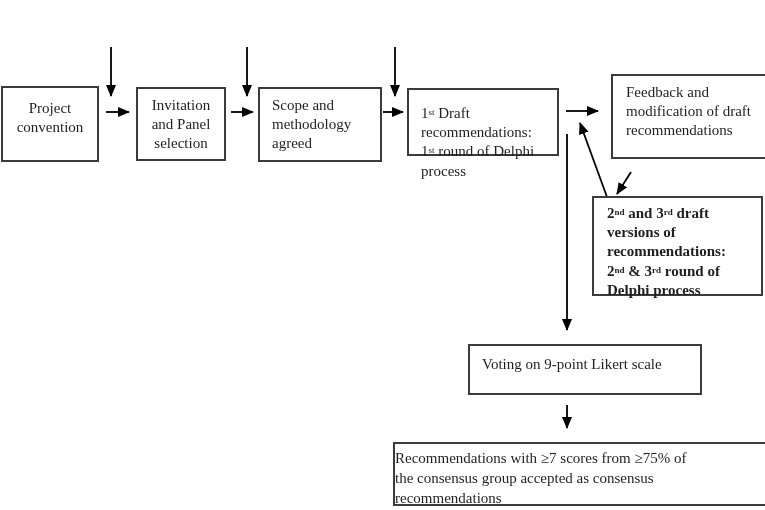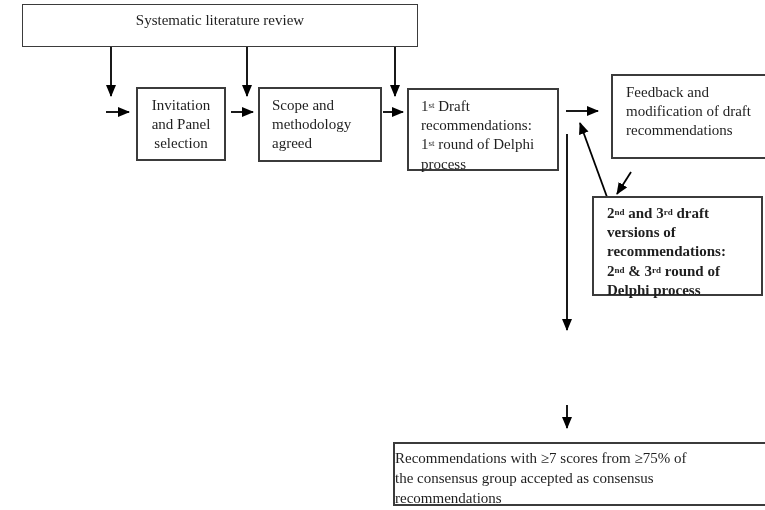--- a/index.html
+++ b/index.html
@@ -35,21 +35,21 @@
     color: var(--text);
   }
   .box.center { text-align: center; }
   .box.left   { text-align: left; }
   sup { font-size: 0.6em; line-height: 0; vertical-align: 0.38em; letter-spacing: 0; }
 
   .box-systematic-review { left: 22px;  top: 4px;   width: 396px; height: 43px; padding-top: 6px;  border-width: 1.5px;}
   .box-project           { left: 1px;   top: 86px;  width: 98px;  height: 76px; padding-top: 11px; }
   .box-invitation        { left: 136px; top: 87px;  width: 90px;  height: 74px; padding-top: 7px;  }
   .box-scope             { left: 258px; top: 87px;  width: 124px; height: 75px; padding: 7px 4px 0 12px; }
-  .box-draft1            { left: 407px; top: 88px;  width: 152px; height: 83px; padding: 7px 4px 0 12px; }
+  .box-draft1            { left: 407px; top: 88px;  width: 152px; height: 68px; padding: 14px 4px 0 12px; }
   .box-feedback          { left: 603px; top: 74px;  width: 160px; height: 85px; padding: 7px 4px 0 13px; margin-left: 8px; }
   .box-draft23           { left: 592px; top: 196px; width: 171px; height: 100px; padding: 6px 4px 0 13px; font-weight: bold; }
   .box-voting            { left: 468px; top: 344px; width: 234px; height: 51px; padding: 9px 4px 0 12px; }
   .box-final             { left: 393px; top: 442px; width: 400px; height: 64px; padding: 5px 4px 0 0; line-height: 1.33; }
 </style>
 </head>
 <body>
 
 <div class="canvas">
 
@@ -65,29 +65,30 @@
     <line x1="106" y1="112" x2="129" y2="112" marker-end="url(#ah)"></line>
     <line x1="231" y1="112" x2="253" y2="112" marker-end="url(#ah)"></line>
     <line x1="383" y1="112" x2="403" y2="112" marker-end="url(#ah)"></line>
     <line x1="566" y1="111" x2="598" y2="111" marker-end="url(#ah)"></line>
     <line x1="607" y1="197" x2="580" y2="123" marker-end="url(#ah)"></line>
     <line x1="631" y1="172" x2="617" y2="194" marker-end="url(#ah)"></line>
     <line x1="567" y1="134" x2="567" y2="330" marker-end="url(#ah)"></line>
     <line x1="567" y1="405" x2="567" y2="428" marker-end="url(#ah)"></line>
   </svg>
 
-  <div class="box center box-systematic-review">Systematic literature review</div>
 
+  <div class="box center box-project">Project<br>convention</div>
 
   <div class="box left box-scope">Scope and<br>methodology<br>agreed</div>
 
   <div class="box center box-invitation">Invitation<br>and Panel<br>selection</div>
 
   <div class="box left box-draft1">1<sup>st</sup> Draft<br>recommendations:<br>1<sup>st</sup> round of Delphi<br>process</div>
 
   <div class="box left box-feedback">Feedback and<br>modification of draft<br>recommendations</div>
 
   <div class="box left box-draft23">2<sup>nd</sup> and 3<sup>rd</sup> draft<br>versions of<br>recommendations:<br>2<sup>nd</sup> &amp; 3<sup>rd</sup> round of<br>Delphi process</div>
 
+  <div class="box left box-voting">Voting on 9-point Likert scale</div>
 
   <div class="box left box-final">Recommendations with ≥7 scores from ≥75% of<br>the consensus group accepted as consensus<br>recommendations</div>
 
 </div>
 
 </body></html>

